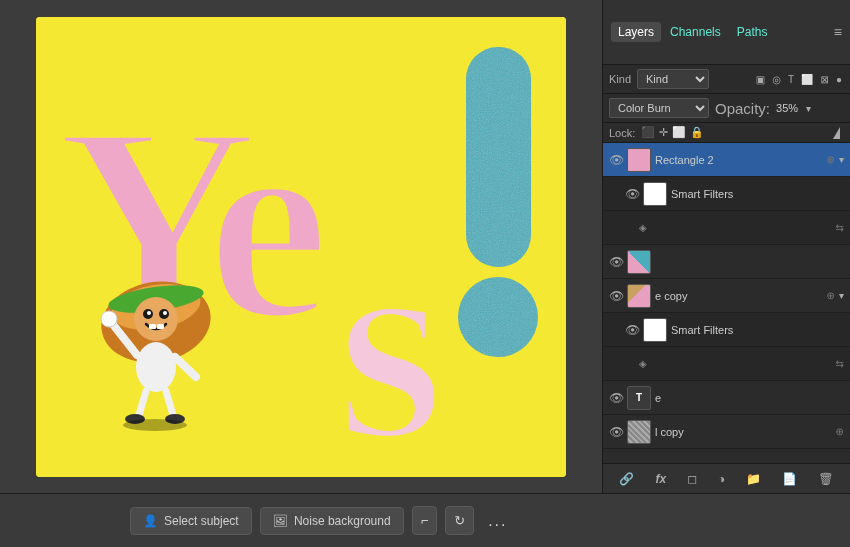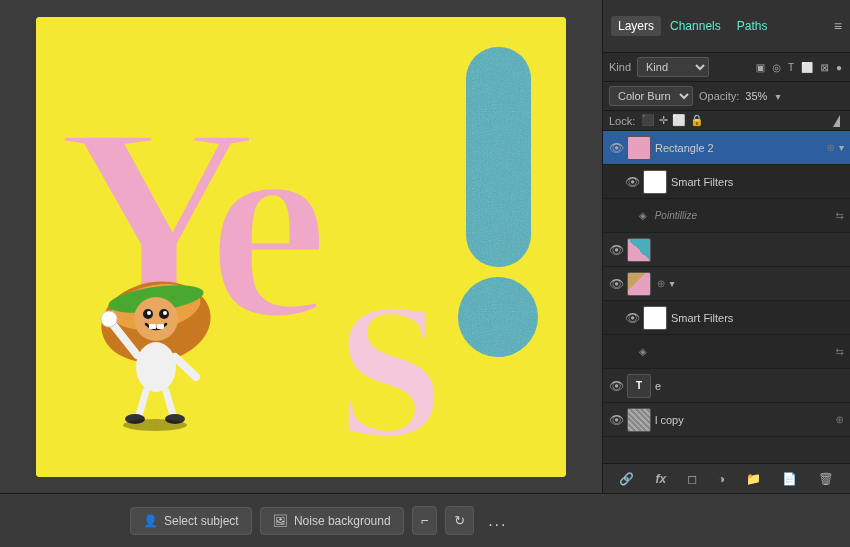--- a/index.html
+++ b/index.html
@@ -98,21 +98,21 @@
       border-left: 1px solid #1a1a1a;
       display: flex;
       flex-direction: column;
     }
 
     
     .panel-header {
       display: flex;
       align-items: center;
       justify-content: space-between;
-      padding: 16px 8px;
+      padding: 22px 8px;
       background: #323232;
       border-bottom: 1px solid #1a1a1a;
     }
 
     .panel-tabs {
       display: flex;
       gap: 2px;
     }
 
     .panel-tab {
@@ -183,26 +183,26 @@
       border-bottom: 1px solid #1a1a1a;
     }
 
     .blend-select {
       background: #3c3c3c;
       border: 1px solid #555;
       color: #ccc;
       font-size: 11px;
       padding: 2px 4px;
       border-radius: 2px;
-      width: 84px;
+      width: 100px;
     }
 
     .opacity-label {
       color: #aaa;
-      font-size: 11px;
+      font-size: 15px;
     }
 
     .opacity-value {
       color: #ccc;
       font-size: 11px;
     }
 
     
     .lock-row {
       display: flex;
@@ -507,32 +507,32 @@
       </div>
 
       <div class="layer-item sub-item">
         <span class="eye-icon">👁</span>
         <div class="layer-thumb white"></div>
         <span class="layer-name">Smart Filters</span>
       </div>
 
       <div class="layer-item sub-item" style="padding-left:36px">
         <span style="color:#888;font-size:10px;margin-right:4px">◈</span>
-        <span class="layer-name filter-tag">Pointillize</span>
         <span style="color:#777;font-size:10px;margin-left:auto">⇆</span>
       </div>
 
       <div class="layer-item">
         <span class="eye-icon">👁</span>
         <div class="layer-thumb mixed"></div>
       </div>
 
       <div class="layer-item">
         <span class="eye-icon">👁</span>
         <div class="layer-thumb mixed2"></div>
+        <span class="layer-name">e copy</span>
         <span class="layer-options-btn">⊕</span>
         <span style="color:#aaa;font-size:10px">▾</span>
       </div>
 
       <div class="layer-item sub-item">
         <span class="eye-icon">👁</span>
         <div class="layer-thumb white"></div>
         <span class="layer-name">Smart Filters</span>
       </div>
 

